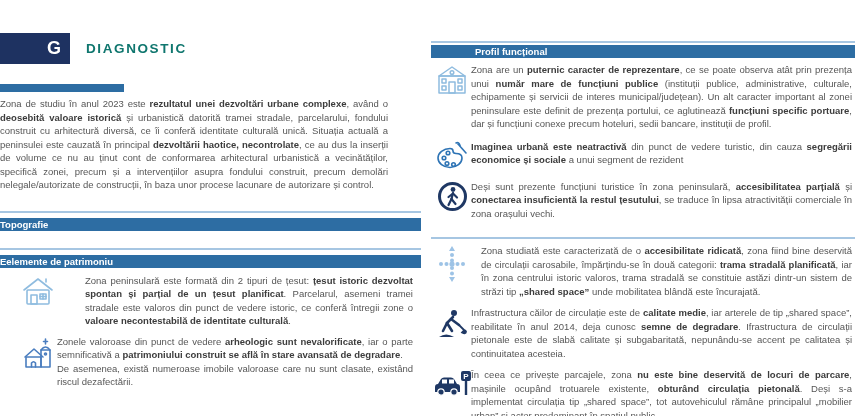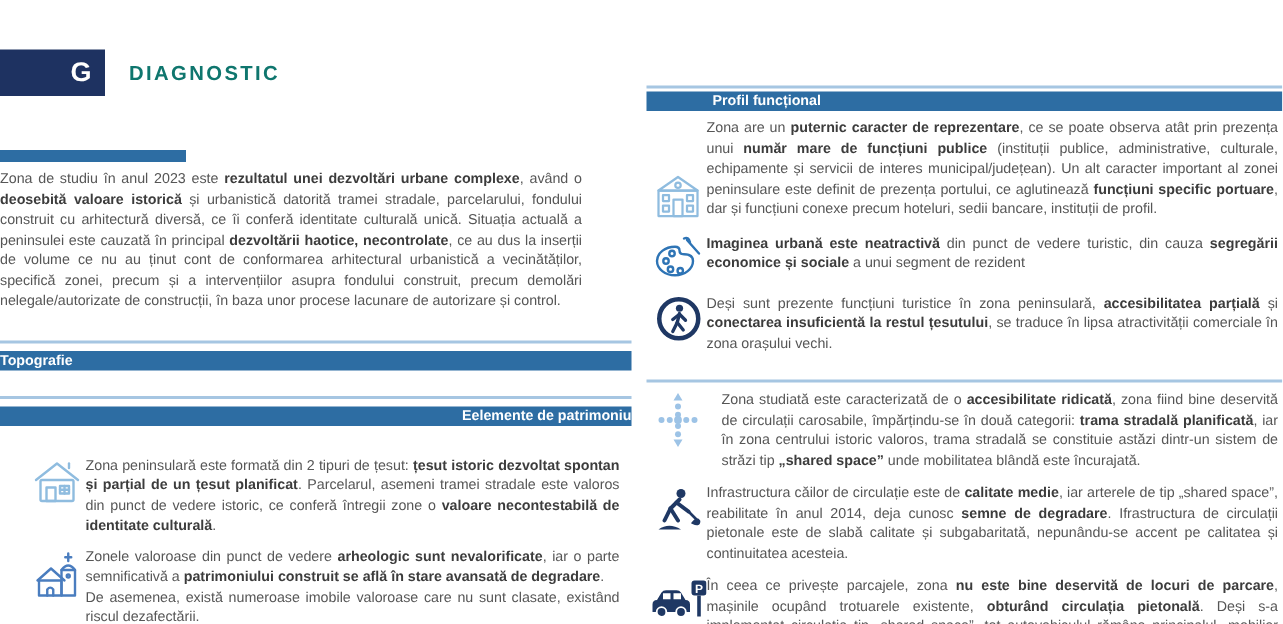--- a/index.html
+++ b/index.html
@@ -13,21 +13,21 @@
     position:absolute;left:0;top:33px;width:70px;height:31px;
     background:#1e3261;color:#ffffff;display:flex;align-items:center;
     justify-content:flex-end;padding-right:9px;box-sizing:border-box;
     font-size:18px;font-weight:bold;
   }
   .doc-title{
     position:absolute;left:86px;top:41px;font-size:13.5px;font-weight:bold;
     letter-spacing:1.6px;color:#0f766e;
   }
   
-  .col{position:absolute;top:16px;height:292px;}
+  .col{position:absolute;top:0;height:292px;}
   .col-left{left:0;width:421px;}
   .col-right{left:431px;width:424px;}
   
   .rule{height:2px;background:#a6c6e2;width:100%;}
   .bar{
     height:13px;background:#2d6da3;color:#ffffff;font-size:9.5px;
     font-weight:bold;line-height:13px;box-sizing:border-box;width:100%;
   }
   .bar.partial{width:124px;height:8px;}
   .col-left .bar{}
@@ -63,25 +63,25 @@
     <div class="bar partial" style="margin-top:84px;"></div>
 
     <p class="para plain-para" style="margin-top:5px;"><span>Zona de studiu în anul 2023 este </span><b>rezultatul unei dezvoltări urbane complexe</b><span>, având o </span><b>deosebită valoare istorică</b><span> și urbanistică datorită tramei stradale, parcelarului, fondului construit cu arhitectură diversă, ce îi conferă identitate culturală unică. Situația actuală a peninsulei este cauzată în principal </span><b>dezvoltării haotice, necontrolate</b><span>, ce au dus la inserții de volume ce nu au ținut cont de conformarea arhitectural urbanistică a vecinătăților, specifică zonei, precum și a intervențiilor asupra fondului construit, precum demolări nelegale/autorizate de construcții, în baza unor procese lacunare de autorizare și control.</span></p>
 
     <div class="rule" style="margin-top:19px;"></div>
     <div class="bar" style="margin-top:5px;">
       <span>Topografie</span>
     </div>
 
     <div class="rule" style="margin-top:17px;"></div>
-    <div class="bar" style="margin-top:5px;text-align:right;">
+    <div class="bar" style="margin-top:5px;">
       <span>Eelemente de patrimoniu</span>
     </div>
 
-    <div class="ipara" style="margin-top:20px;">
+    <div class="ipara" style="margin-top:6px;gap:28px;">
       <div class="icon-cell">
         <svg width="34" height="31" viewBox="0 0 34 31" fill="none" stroke="#8fbcdf" stroke-width="1.6" stroke-linecap="round" stroke-linejoin="round">
           <path d="M3 14 L17 3 L31 14"></path>
           <path d="M25 6 V3"></path>
           <rect x="6" y="14" width="22" height="14" rx="1"></rect>
           <rect x="10" y="19" width="6" height="9"></rect>
           <rect x="19" y="18" width="6" height="5"></rect>
           <path d="M22 18 V23 M19 20.5 H25"></path>
         </svg>
       </div>
@@ -105,21 +105,21 @@
 
   </div>
 
   <div class="col col-right">
 
     <div class="rule" style="margin-top:41px;"></div>
     <div class="bar" style="margin-top:2px;">
       <span>Profil funcțional</span>
     </div>
 
-    <div class="ipara" style="margin-top:5px;align-items:flex-end;">
+    <div class="ipara" style="margin-top:5px;">
       <div class="icon-cell">
         <svg width="36" height="32" viewBox="0 0 36 32" fill="none" stroke="#8fbcdf" stroke-width="1.5" stroke-linecap="round" stroke-linejoin="round">
           <path d="M5 12 L18 3 L31 12 Z"></path>
           <circle cx="18" cy="8.5" r="1.8"></circle>
           <rect x="5" y="12" width="26" height="17"></rect>
           <rect x="8" y="15" width="4" height="4"></rect>
           <rect x="8" y="22" width="4" height="4"></rect>
           <rect x="24" y="15" width="4" height="4"></rect>
           <rect x="24" y="22" width="4" height="4"></rect>
           <rect x="15" y="18" width="6" height="11"></rect>

